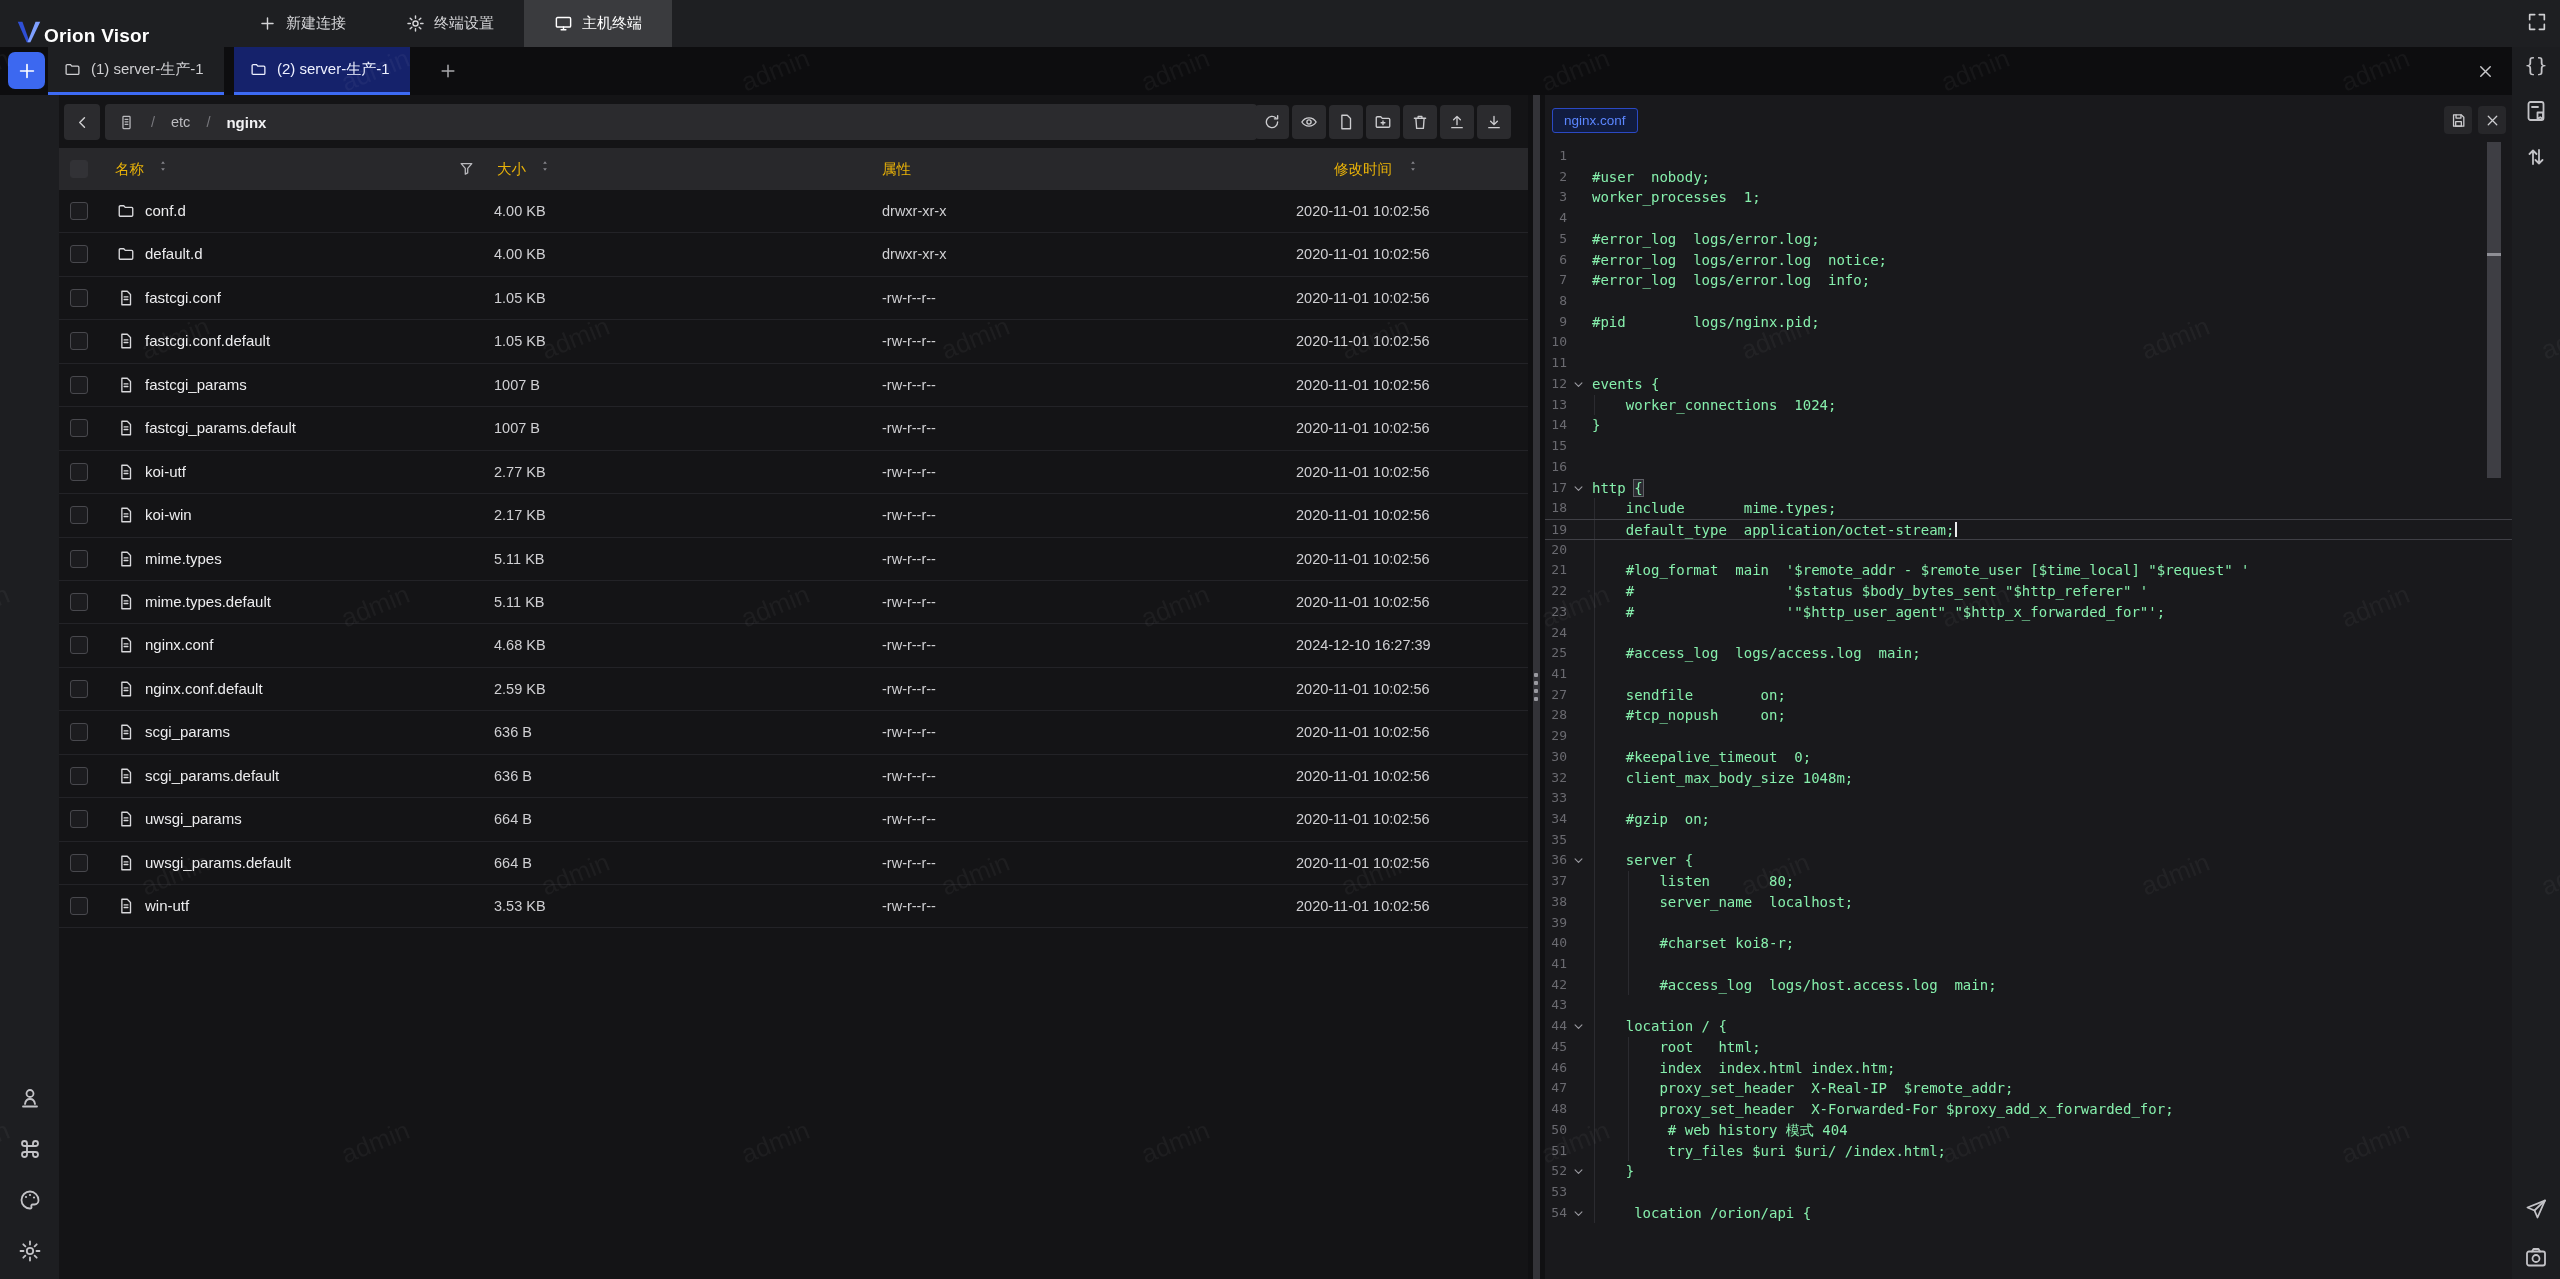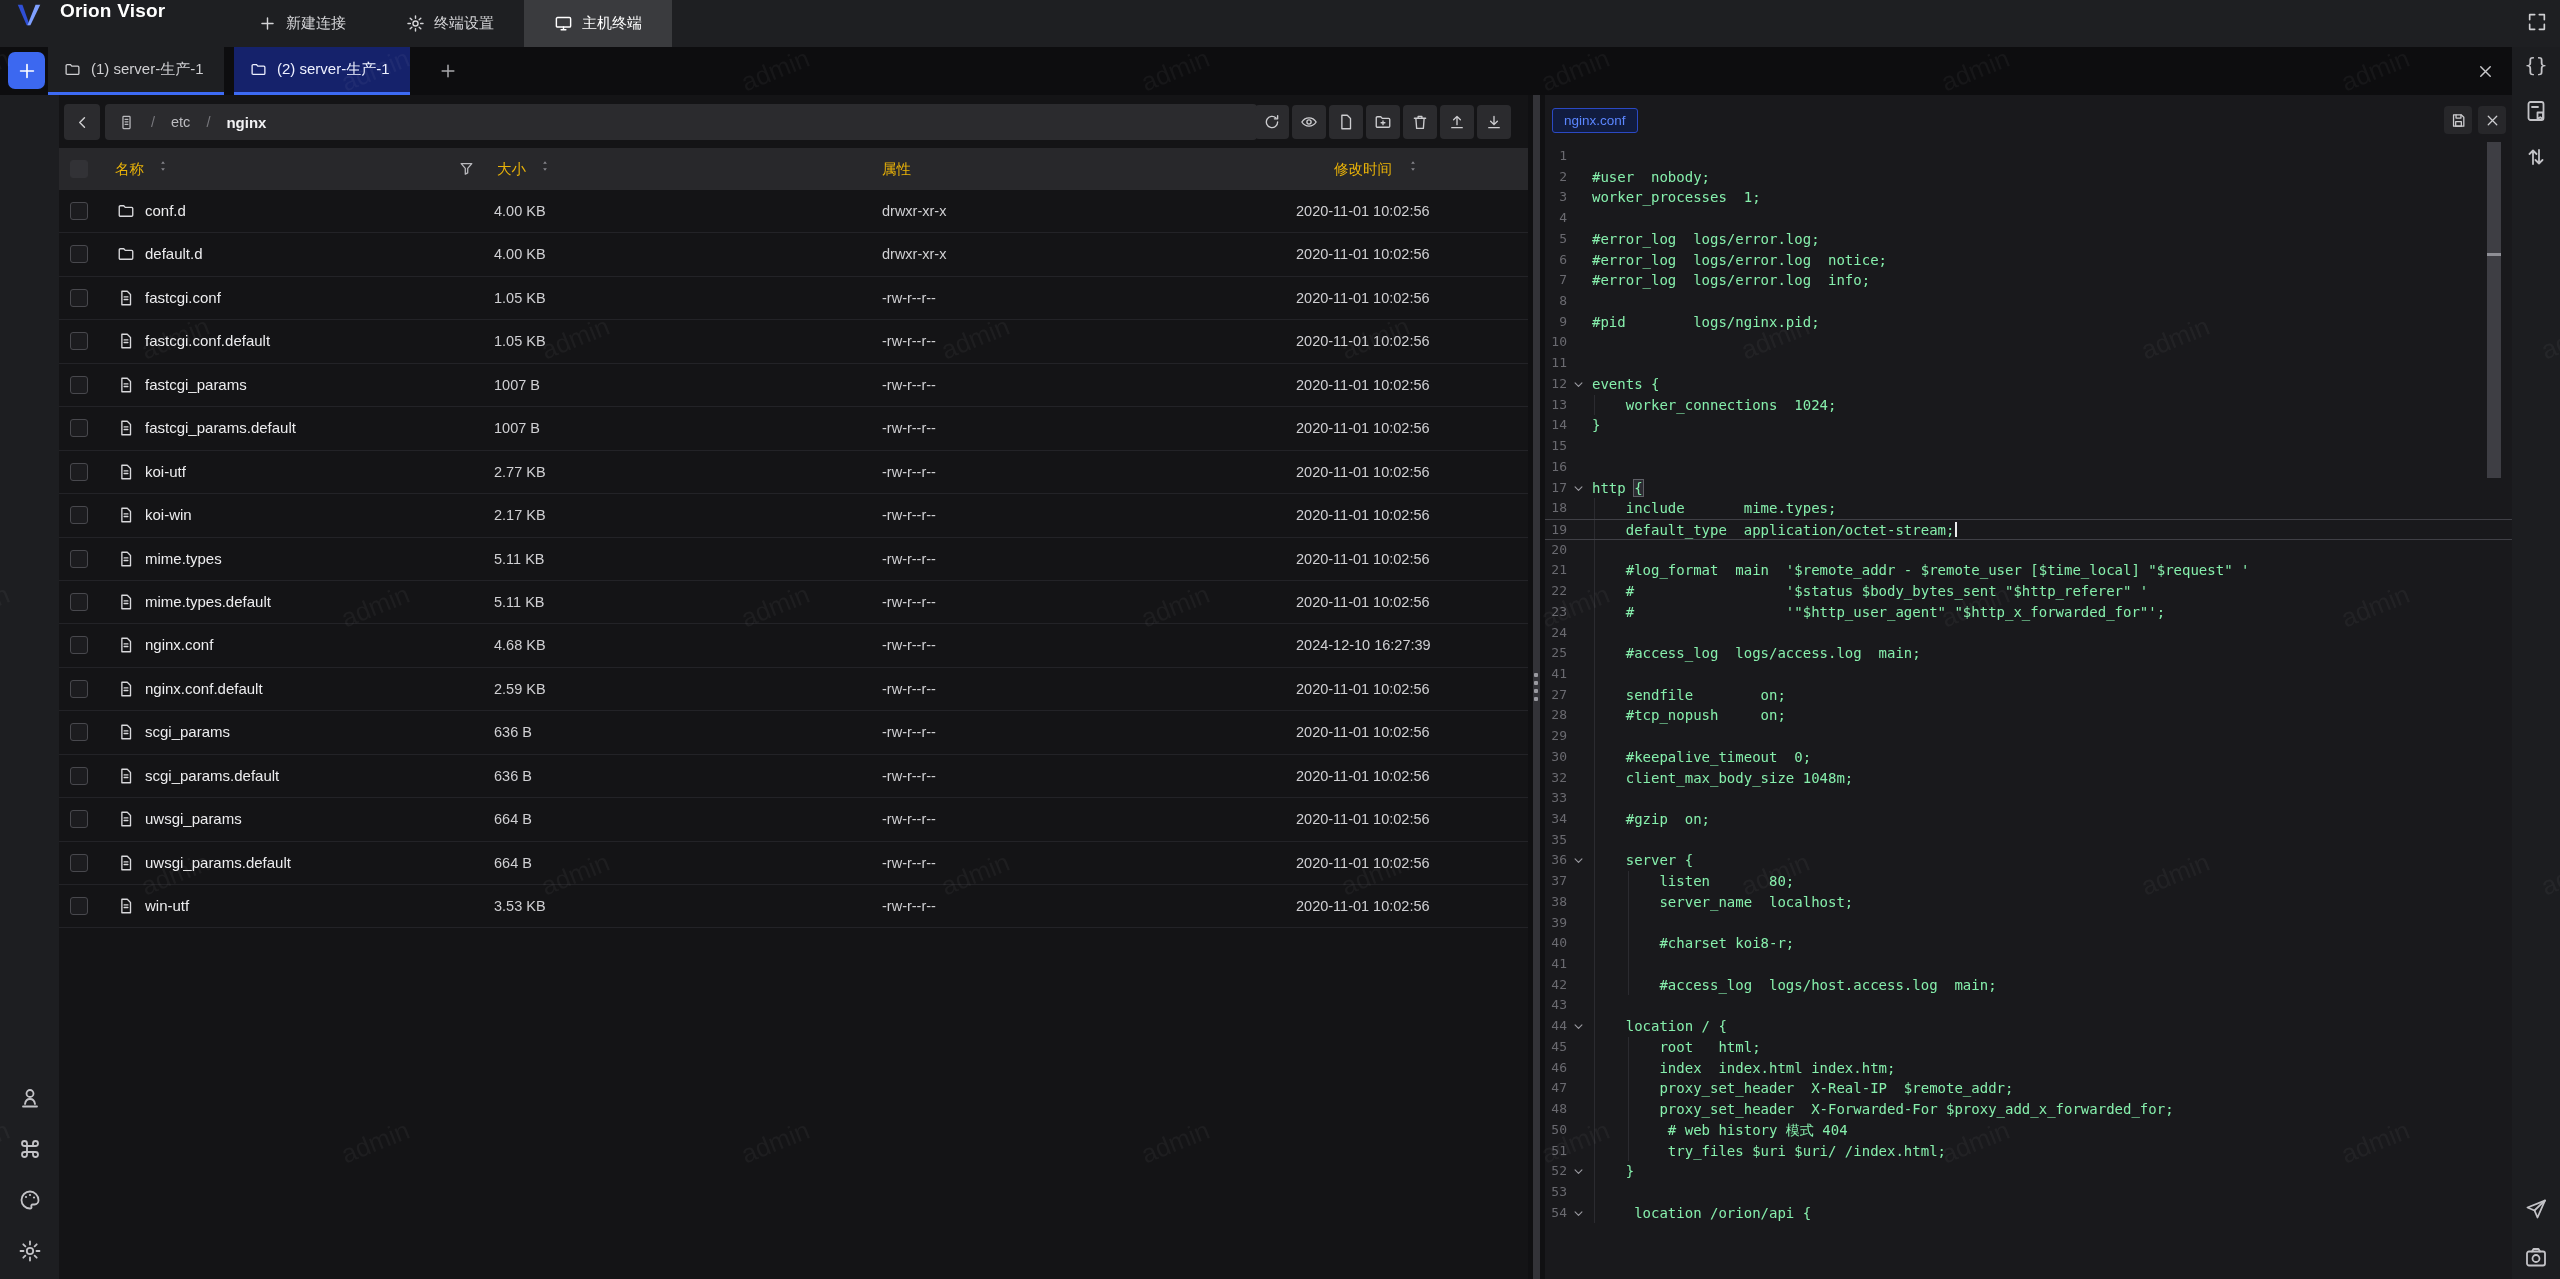--- a/index.html
+++ b/index.html
@@ -2,21 +2,21 @@
 <html><head>
 <meta charset="utf-8">
 <style>
   * { margin:0; padding:0; box-sizing:border-box; }
   html,body { background:#0b0b0d; }
   body { font-family:"Liberation Sans","DejaVu Sans",sans-serif; }
   .screen { position:relative; width:2560px; height:1279px; background:#141416; overflow:hidden; }
 
   
   .topbar { position:absolute; left:0; top:0; width:2560px; height:47px; background:#1e1f22; z-index:6; }
-  .brand { position:absolute; left:14px; top:0; height:47px; display:flex; align-items:flex-start; gap:16px; }
+  .brand { position:absolute; left:14px; top:0; height:47px; display:flex; align-items:flex-end; gap:0; }
   .brand-title { color:#ffffff; font-weight:bold; font-size:19px; letter-spacing:.2px; }
   .menu { position:absolute; left:228px; top:0; height:47px; display:flex; align-items:stretch; }
   .menu-item { display:flex; align-items:center; gap:9px; padding:0 30px; color:#d4d4d7; font-size:15px; cursor:pointer; }
   .menu-item.active { background:#3a3b3e; color:#ffffff; }
   .menu-item .ic { width:19px; height:19px; display:flex; }
   .topbar-right { position:absolute; right:12px; top:11px; display:flex; }
   .icon-btn { background:none; border:none; color:#cfcfd2; display:flex; align-items:center; justify-content:center; cursor:pointer; }
 
   
   .tabbar { position:absolute; left:0; top:47px; width:2512px; height:48px; background:#0d0d0f; z-index:5; }

